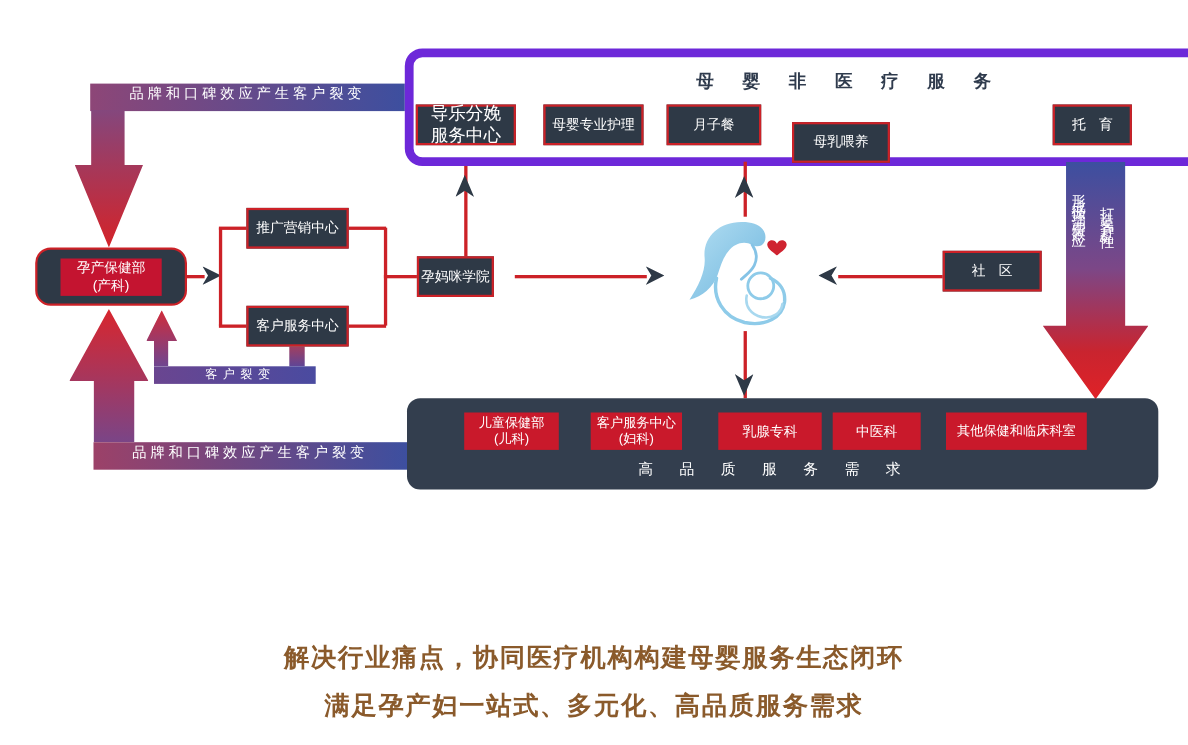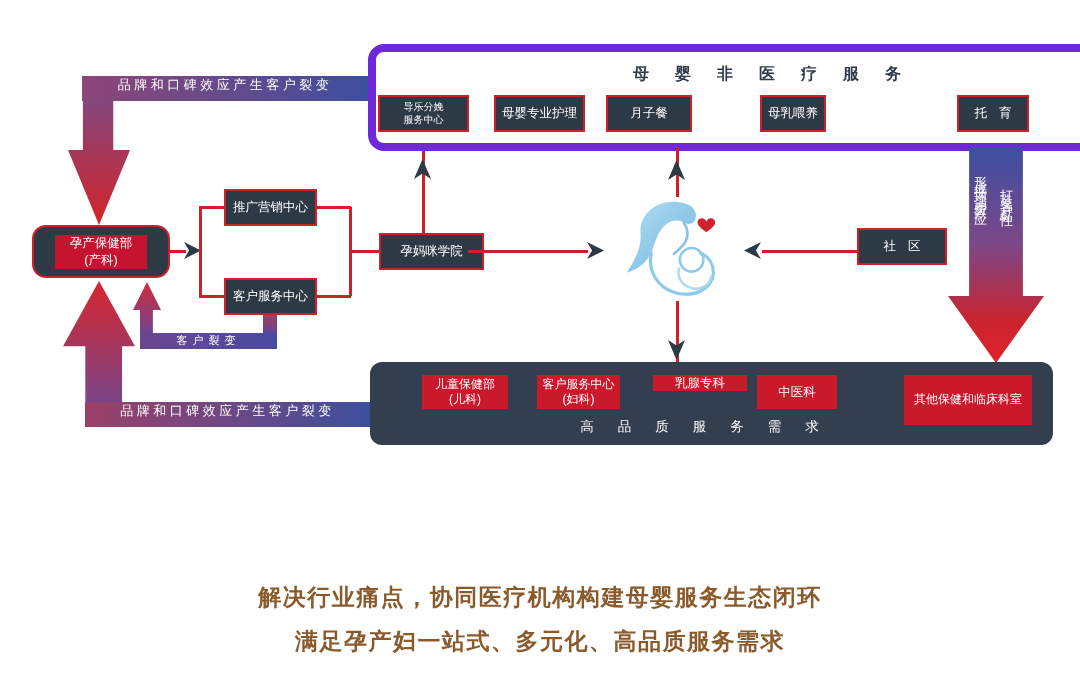--- a/index.html
+++ b/index.html
@@ -61,21 +61,21 @@
 
   <div class="banner" style="left:85px;top:402px;width:285px;height:25px;background:linear-gradient(90deg,#9c4168,#3d4f9f);">
     <span>品牌和口碑效应产生客户裂变</span>
   </div>
   <div class="blockarrow" style="left:63px;top:281px;width:72px;height:121px;
               clip-path:polygon(50% 0,100% 54%,82% 54%,82% 100%,31% 100%,31% 54%,0 54%);
               background:linear-gradient(180deg,#d8262e,#7a4587);"></div>
 
   <div class="blockarrow" style="left:263px;top:315px;width:14px;height:18px;background:linear-gradient(180deg,#a13f60,#5f4596);"></div>
   <div class="banner" style="left:140px;top:333px;width:137px;height:16px;font-size:11px;letter-spacing:5px;
-              background:linear-gradient(90deg,#6a4590,#4a4ba0);">
+              background:linear-gradient(90deg,#6a4590,#4a4ba0);padding-left:10px;">
     <span>客户裂变</span>
   </div>
   <div class="blockarrow" style="left:133px;top:282px;width:28px;height:51px;
               clip-path:polygon(50% 0,100% 55%,71% 55%,71% 100%,25% 100%,25% 55%,0 55%);
               background:linear-gradient(180deg,#d02c3a,#6f4590);"></div>
 
   <div class="dept-outer">
     <div class="dept-inner">
       <span>孕产保健部</span>
       <span>(产科)</span>
@@ -93,44 +93,44 @@
   <div class="vline" style="left:349px;top:207px;height:89px;"></div>
   <div class="hline" style="left:349px;top:250px;width:30px;"></div>
 
   <div class="box" style="left:224px;top:189px;width:93px;height:37px;">
     <span>推广营销中心</span>
   </div>
   <div class="box" style="left:224px;top:278px;width:93px;height:37px;">
     <span>客户服务中心</span>
   </div>
 
-  <div class="box" style="left:379px;top:233px;width:105px;height:37px;">
+  <div class="box" style="left:379px;top:233px;width:70px;height:37px;">
     <span>孕妈咪学院</span>
   </div>
 
   <div class="vline" style="left:422px;top:147px;height:86px;"></div>
   <div class="ah ah-up" style="left:414px;top:159px;width:17px;height:20px;"></div>
 
   <div class="hline" style="left:468px;top:250px;width:120px;"></div>
   <div class="ah ah-right" style="left:587px;top:242px;width:17px;height:17px;"></div>
 
   <div class="container-top">
     <div class="sec-title-top">母婴非医疗服务</div>
   </div>
-  <div class="box" style="left:378px;top:95px;width:91px;height:37px;font-size:10px;line-height:1.25;">
+  <div class="box" style="left:378px;top:95px;width:91px;height:37px;font-size:16px;line-height:1.25;">
     <span>导乐分娩</span>
     <span>服务中心</span>
   </div>
   <div class="box" style="left:494px;top:95px;width:91px;height:37px;">
     <span>母婴专业护理</span>
   </div>
   <div class="box" style="left:606px;top:95px;width:86px;height:37px;">
     <span>月子餐</span>
   </div>
-  <div class="box" style="left:720px;top:95px;width:66px;height:37px;margin-left:40px;">
+  <div class="box" style="left:720px;top:111px;width:89px;height:37px;">
     <span>母乳喂养</span>
   </div>
   <div class="box" style="left:957px;top:95px;width:72px;height:37px;letter-spacing:12px;text-indent:12px;">
     <span>托育</span>
   </div>
 
   <div style="position:absolute;left:620px;top:198px;width:102px;height:106px;">
     <svg viewBox="0 0 100 108" width="102" height="106">
       <defs>
         <linearGradient id="hairg" x1="0" y1="0" x2="1" y2="1">
@@ -168,26 +168,26 @@
     <div class="sec-title-bottom">高品质服务需求</div>
   </div>
   <div class="rbox" style="left:422px;top:375px;width:86px;height:34px;font-size:12px;line-height:1.25;">
     <span>儿童保健部</span>
     <span>(儿科)</span>
   </div>
   <div class="rbox" style="left:537px;top:375px;width:83px;height:34px;font-size:12px;line-height:1.25;">
     <span>客户服务中心</span>
     <span>(妇科)</span>
   </div>
-  <div class="rbox" style="left:653px;top:375px;width:94px;height:16px;text-align:right;">
+  <div class="rbox" style="left:653px;top:375px;width:94px;height:34px;text-align:right;">
     <span>乳腺专科</span>
   </div>
   <div class="rbox" style="left:757px;top:375px;width:80px;height:34px;">
     <span>中医科</span>
   </div>
-  <div class="rbox" style="left:904px;top:375px;width:128px;height:50px;font-size:12px;">
+  <div class="rbox" style="left:860px;top:375px;width:128px;height:34px;font-size:12px;">
     <span>其他保健和临床科室</span>
   </div>
 
   <div class="tagline" style="top:582px;">解决行业痛点，协同医疗机构构建母婴服务生态闭环</div>
   <div class="tagline" style="top:626px;">满足孕产妇一站式、多元化、高品质服务需求</div>
 
 </div>
 
 </body></html>

